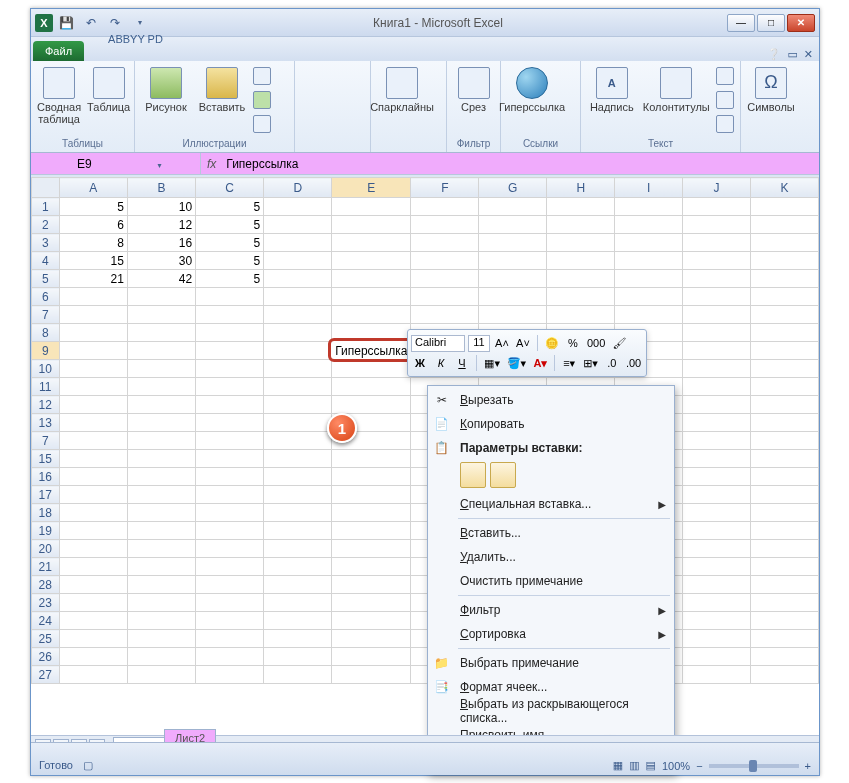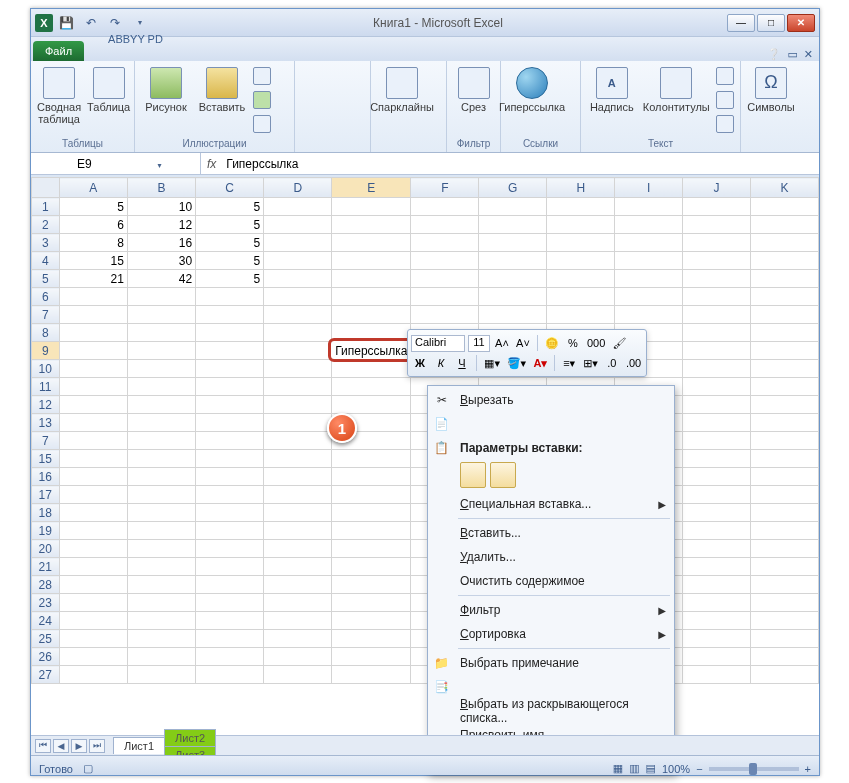--- a/index.html
+++ b/index.html
@@ -29,21 +29,21 @@
 .group-label { text-align: center; font-size: 10px; color: #5a6f92; padding: 1px 0; }
 .bigbtn { display: flex; flex-direction: column; align-items: center; width: 54px; padding: 2px; text-align: center; line-height: 1.1; color: #3a3a3a; }
 .bigbtn .ic { width: 32px; height: 32px; margin-bottom: 2px; }
 .smallcol { display: flex; flex-direction: column; gap: 2px; }
 .smallbtn { width: 22px; height: 22px; display: flex; align-items: center; justify-content: center; }
 .ic { display: inline-block; border: 1px solid #7a91b5; background: #eaf1fa; border-radius: 2px; }
 .ic.globe { background: radial-gradient(circle at 30% 30%, #9fd6f0, #2d7fbb); border-radius: 50%; border: 1px solid #2a6a9a; }
 .arrow-dn::after { content: "▾"; font-size: 8px; color: #4a6690; margin-left: 2px; }
 
 
-.namebox-row { height: 22px; background: #ffffff; border-bottom: 1px solid #b8c6dc; display: flex; align-items: center; font-size: 12px; }
+.namebox-row { height: 22px; background: #f0abfc; border-bottom: 1px solid #b8c6dc; display: flex; align-items: center; font-size: 12px; }
 .namebox { width: 170px; border-right: 1px solid #b8c6dc; padding: 0 6px; display: flex; align-items: center; height: 100%; }
 .namebox span { flex: 1; padding-left: 40px; }
 .fx-area { display: flex; align-items: center; padding: 0 6px; gap: 10px; }
 .fx-label { font-style: italic; color: #555; }
 .fx-val { font-size: 12px; }
 
 
 .grid-wrap { position: absolute; top: 168px; left: 0; right: 0; bottom: 40px; background: #fff; overflow: hidden; }
 .grid { border-collapse: collapse; font-size: 12px; color: #000; }
 .grid th, .grid td { border: 1px solid #d4d4d4; }
@@ -77,22 +77,22 @@
 .ctx-sep { height: 1px; background: #c6d2e4; margin: 2px 2px 2px 28px; }
 .ctx-item.hl { border: 3px solid #c0392b; border-radius: 6px; margin: -2px; padding: 0 3px 0 0; height: 28px; }
 .ctx-paste-opts { display: flex; gap: 4px; padding: 2px 0 4px 30px; }
 .ctx-paste-opts .po { width: 26px; height: 26px; border: 1px solid #c8a94e; background: linear-gradient(#fdf5e0,#f4dd9e); border-radius: 2px; }
 
 
 .sheetbar { position: absolute; bottom: 20px; left: 0; right: 0; height: 20px; background: #e4ebf5; border-top: 1px solid #b3c2da; display: flex; align-items: center; font-size: 11px; padding-left: 4px; }
 .sheet-nav { display: flex; gap: 2px; margin-right: 8px; }
 .sheet-nav div { width: 16px; height: 14px; border: 1px solid #9fb2cf; background: #f2f6fb; display: flex; align-items: center; justify-content: center; font-size: 9px; color: #4a6690; }
 .sheet-tab { padding: 2px 10px; background: #fff; border: 1px solid #9fb2cf; border-bottom: none; margin-right: -1px; color: #333; }
-.sheet-tab.inactive { background: #84cc16; color: #555; }
-.statusbar { position: absolute; bottom: 0; left: 0; right: 0; height: 20px; background: linear-gradient(#e7eef8,#cfdcee); border-top: 1px solid #a6b8d2; display: flex; align-items: flex-end; font-size: 11px; padding: 0 8px; color: #3a5a8a; }
+.sheet-tab.inactive { background: #f0abfc; color: #555; }
+.statusbar { position: absolute; bottom: 0; left: 0; right: 0; height: 20px; background: linear-gradient(#e7eef8,#cfdcee); border-top: 1px solid #a6b8d2; display: flex; align-items: flex-start; font-size: 11px; padding: 16px 8px; color: #3a5a8a; }
 .statusbar .right { margin-left: auto; display: flex; align-items: center; gap: 6px; }
 .zoom-slider { width: 90px; height: 4px; background: #b0c0da; position: relative; }
 .zoom-slider::after { content: ""; position: absolute; left: 45%; top: -4px; width: 8px; height: 12px; background: #6a86b2; border-radius: 2px; }
 
 .underline-first::first-letter { text-decoration: underline; }
 </style>
 </head>
 <body>
 
 <div class="window">
@@ -724,20 +724,21 @@
     </div>
   </div>
 
   <div class="ctxmenu" style="top:376px; left:396px">
     <div class="ctx-item">
         <span class="ci">✂</span>
         <span class="lbl underline-first">Вырезать</span>
       </div>
     <div class="ctx-item">
         <span class="ci">📄</span>
+        <span class="lbl underline-first">Копировать</span>
       </div>
     <div class="ctx-item">
         <span class="ci">📋</span>
         <span class="lbl" style="font-weight:bold">Параметры вставки:</span>
       </div>
     <div class="ctx-paste-opts">
       <div class="po"></div>
       <div class="po"></div>
     </div>
     <div class="ctx-item">
@@ -749,40 +750,41 @@
     <div class="ctx-item">
         <span class="ci"></span>
         <span class="lbl underline-first">Вставить...</span>
       </div>
     <div class="ctx-item">
         <span class="ci"></span>
         <span class="lbl underline-first">Удалить...</span>
       </div>
     <div class="ctx-item">
         <span class="ci"></span>
-        <span class="lbl">Очистить содержимое</span>
+        <span class="lbl">Очистить примечание</span>
       </div>
     <div class="ctx-sep"></div>
     <div class="ctx-item">
         <span class="ci"></span>
         <span class="lbl underline-first">Фильтр</span>
         <span class="arr">▶</span>
       </div>
     <div class="ctx-item">
         <span class="ci"></span>
         <span class="lbl underline-first">Сортировка</span>
         <span class="arr">▶</span>
       </div>
     <div class="ctx-sep"></div>
     <div class="ctx-item">
         <span class="ci">📁</span>
         <span class="lbl">Выбрать примечание</span>
       </div>
     <div class="ctx-item">
         <span class="ci">📑</span>
+        <span class="lbl underline-first">Формат ячеек...</span>
       </div>
     <div class="ctx-item">
         <span class="ci"></span>
         <span class="lbl underline-first">Выбрать из раскрывающегося списка...</span>
       </div>
     <div class="ctx-item">
         <span class="ci"></span>
         <span class="lbl underline-first">Присвоить имя...</span>
       </div>
     <div class="ctx-item hl">

